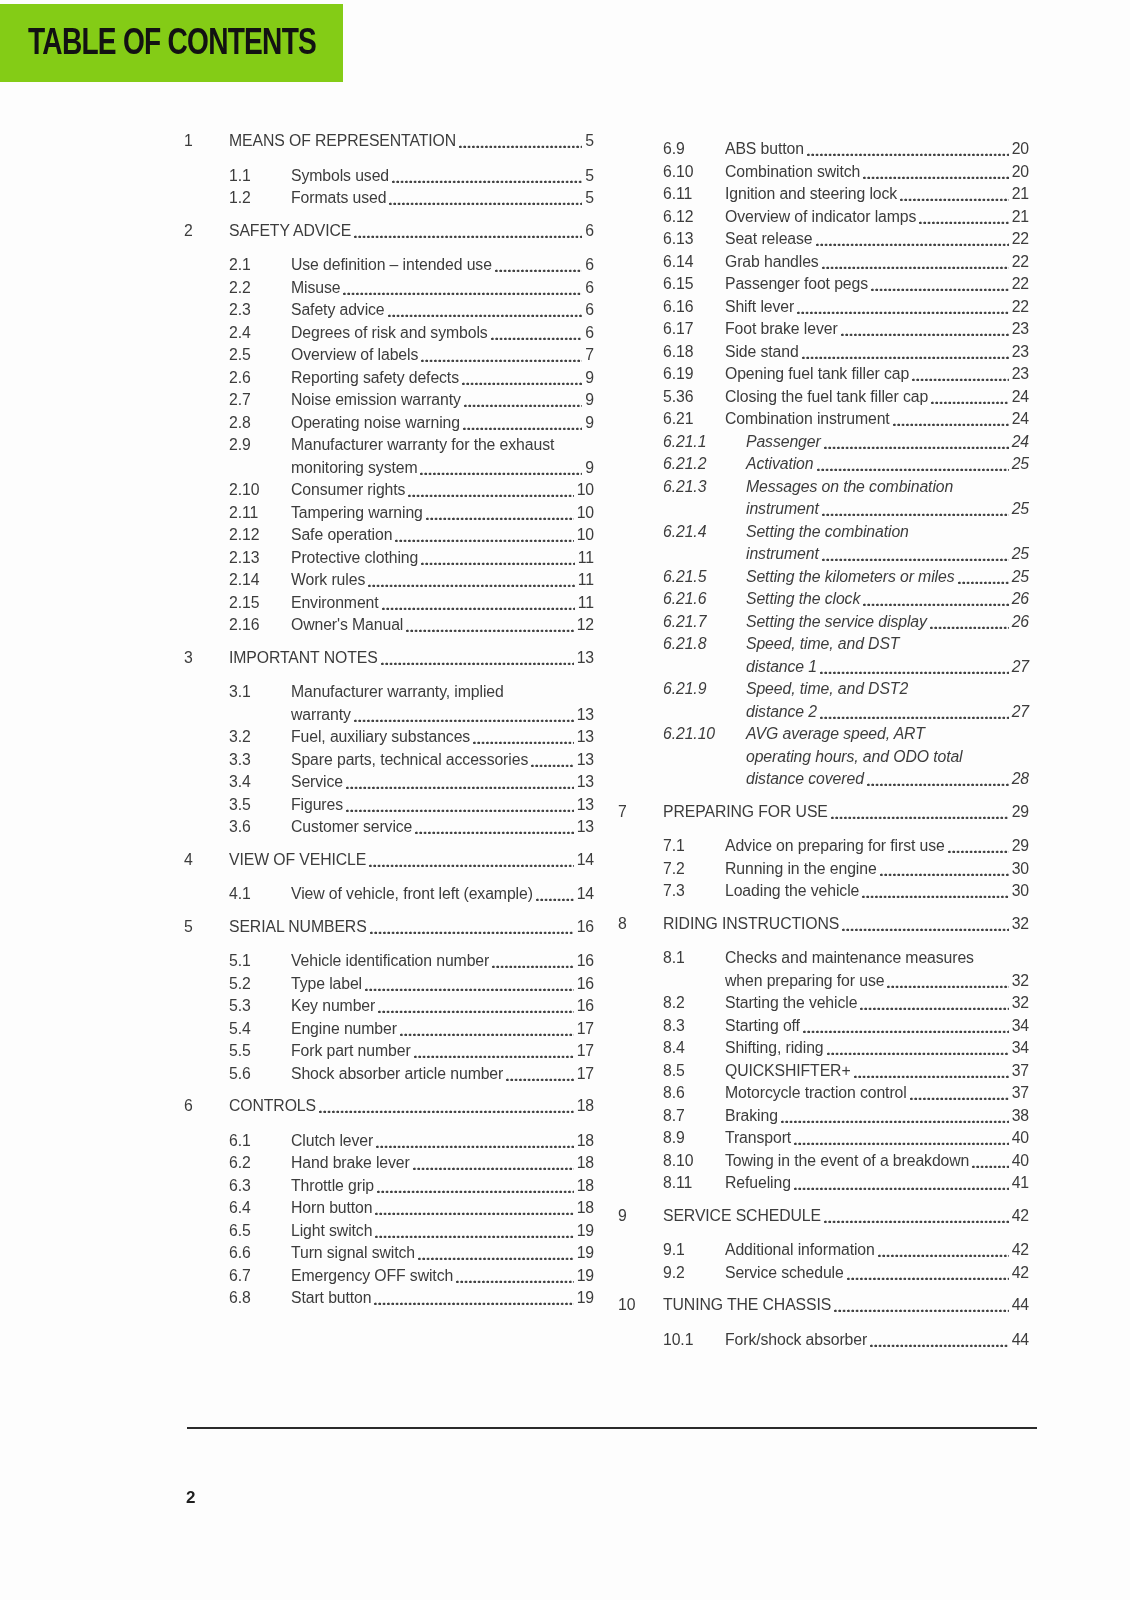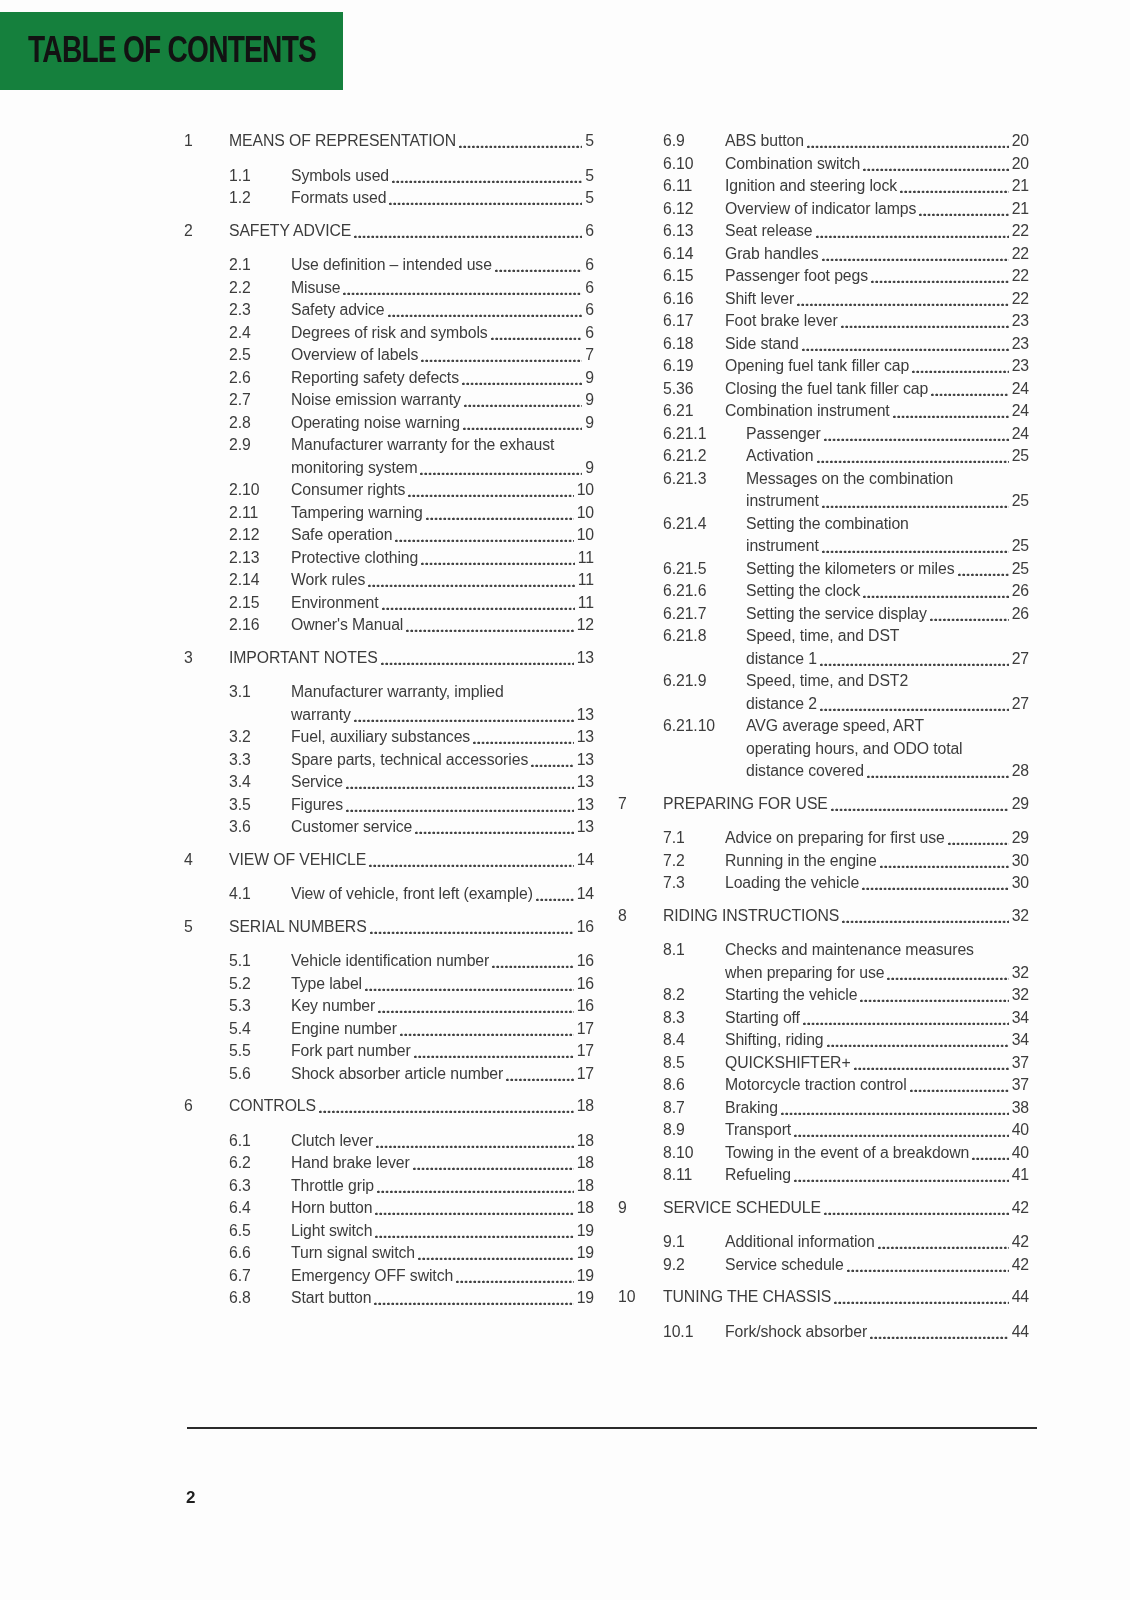--- a/index.html
+++ b/index.html
@@ -12,55 +12,55 @@
     font-family: "Liberation Sans", sans-serif;
     font-size: 15.8px;
     color: #3c3c3c;
     letter-spacing: -0.1px;
     position: relative;
   }
 
   .header {
     position: absolute;
     left: 0;
-    top: 12px;
+    top: 4px;
     width: 343px;
     height: 78px;
-    background: #15803d;
+    background: #84cc16;
   }
   .header-title {
     position: absolute;
     left: 28px;
     top: 50%;
     transform: translateY(-52%) scaleX(0.76);
     transform-origin: left center;
     font-weight: bold;
     font-size: 37px;
     letter-spacing: -1px;
     color: #121212;
     white-space: nowrap;
   }
 
   .col {
     position: absolute;
     top: 130px;
   }
   #col-left  { left: 184px; width: 410px; }
-  #col-right { left: 618px; width: 411px; }
+  #col-right { left: 618px; width: 411px; margin-top: 8px; }
 
   .entry { display: flex; line-height: 22.5px; }
   .entry .num { flex: 0 0 45px; }
 
   .lvl1 { margin-top: 10px; margin-bottom: 12px; }
   .col .lvl1:first-child { margin-top: 0; }
 
   .lvl2 { padding-left: 45px; }
   .lvl2 .num { flex: 0 0 62px; }
 
-  .lvl3 { padding-left: 45px; }
+  .lvl3 { padding-left: 45px; font-style: italic; }
   .lvl3 .num { flex: 0 0 83px; }
 
   .body { flex: 1; min-width: 0; }
   .line.last { display: flex; }
   .txt { white-space: pre-wrap; }
 
   .leader {
     flex: 1 1 6px;
     align-self: flex-end;
     height: 4px;

